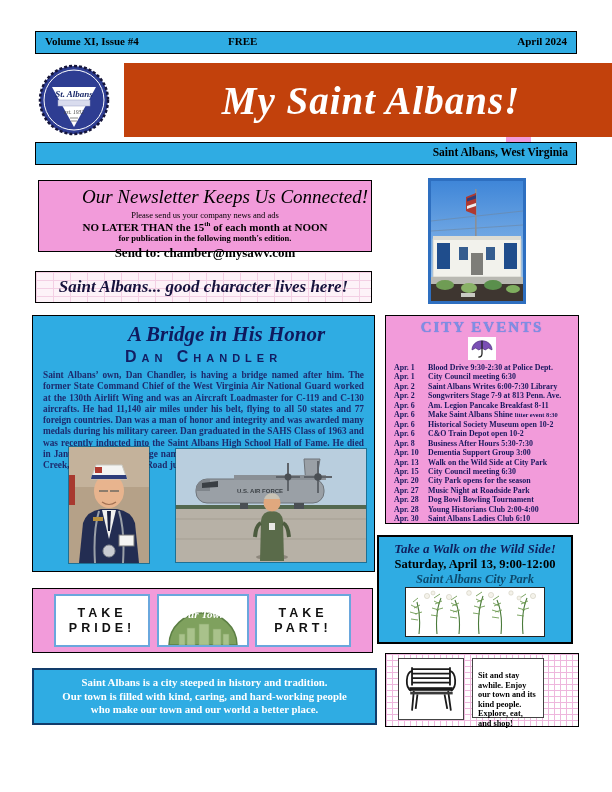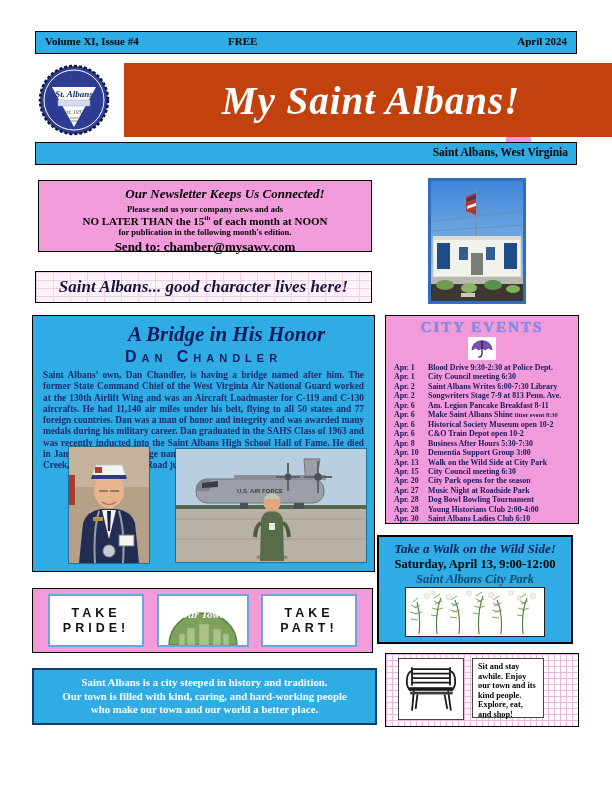--- a/index.html
+++ b/index.html
@@ -37,22 +37,22 @@
   }
   .pub-bar span { position:absolute; top:3px; font-size:11.5px; font-weight:bold; color:#000; }
   .pub-bar .l { left:12px; }
   .pub-bar .r { right:8px; }
 
   
   .news-box {
     left:38px; top:180px; width:332px; height:70px;
     background:#F29BDA; border:1.5px solid #000; text-align:center; color:#000;
   }
-  .news-title { margin-top:5px; font-size:13px; font-weight:bold; font-style:italic;padding-left:40px; }
-  .news-l1 { font-size:8.5px; font-weight:bold; margin-top:2px; }
+  .news-title { margin-top:5px; font-size:19px; font-weight:normal; font-style:italic;padding-left:40px; }
+  .news-l1 { font-size:8.5px; font-weight:normal; margin-top:2px; }
   .news-l2 { font-size:11px; font-weight:bold; }
   .news-l2 sup { font-size:7px; }
   .news-l3 { font-size:8.5px; font-weight:bold; }
   .news-send { font-size:13px; font-weight:bold; margin-top:2px; }
 
   
   .bldg-photo { left:428px; top:178px; width:92px; height:120px; border:3px solid #2E6FC0; background:#9cc4e8; }
 
   
   .slogan-banner {
@@ -107,21 +107,21 @@
   }
   .wild-title { margin-top:4px; font-size:13px; font-weight:bold; font-style:italic; color:#10205e; white-space:nowrap; }
   .wild-date { font-size:12.5px; font-weight:bold; color:#000; }
   .wild-park { font-size:12.5px; font-weight:bold; font-style:italic; color:#0c4a6e; }
   .fern-wrap { position:absolute; left:26px; top:50px; width:138px; height:48px; background:#fff; border:1px solid #222; }
 
   
   .take-box {
     left:32px; top:588px; width:341px; height:65px;
     background:#F29BDA; border:1.5px solid #000;
-    display:flex; align-items:center; justify-content:space-between; padding:0 15px; box-sizing:border-box;
+    display:flex; align-items:center; justify-content:space-between; padding:0 21px; box-sizing:border-box;
   }
   .take-card {
     width:92px; height:49px; background:#fff; border:2.5px solid #6AA7DD;
     display:flex; flex-direction:column; align-items:center; justify-content:center;
   }
   .take-card .tline {
     font-family:"Liberation Sans", sans-serif; font-weight:bold; font-size:12.5px;
     letter-spacing:4px; color:#111; line-height:15px;
   }
   .ourtown-card { width:88px; height:49px; background:#fff; border:2.5px solid #6AA7DD; overflow:hidden; display:flex; align-items:flex-end; justify-content:center; }
@@ -139,21 +139,21 @@
     left:385px; top:653px; width:192px; height:72px;
     background-color:#fff;
     background-image:
       repeating-linear-gradient(#eeb6dd 0 1px, transparent 1px 6px),
       repeating-linear-gradient(90deg, #eeb6dd 0 1px, transparent 1px 6px);
     border:1.5px solid #000;
   }
   .bench-img-panel { position:absolute; left:12px; top:4px; width:64px; height:60px; background:#fff; border:1px solid #444; display:flex; align-items:center; justify-content:center; }
   .bench-text-panel {
     position:absolute; left:86px; top:4px; width:72px; height:60px; background:#fff; border:1px solid #444;
-    box-sizing:border-box; padding:3px 5px;
+    box-sizing:border-box; padding:12px 5px;
   }
   .bench-text { font-size:8.3px; font-weight:bold; color:#000; line-height:9.6px; }
 </style>
 </head>
 <body>
 
 <div class="page">
 
   <div class="abs top-bar">
     <span class="vol">Volume XI, Issue #4</span>

